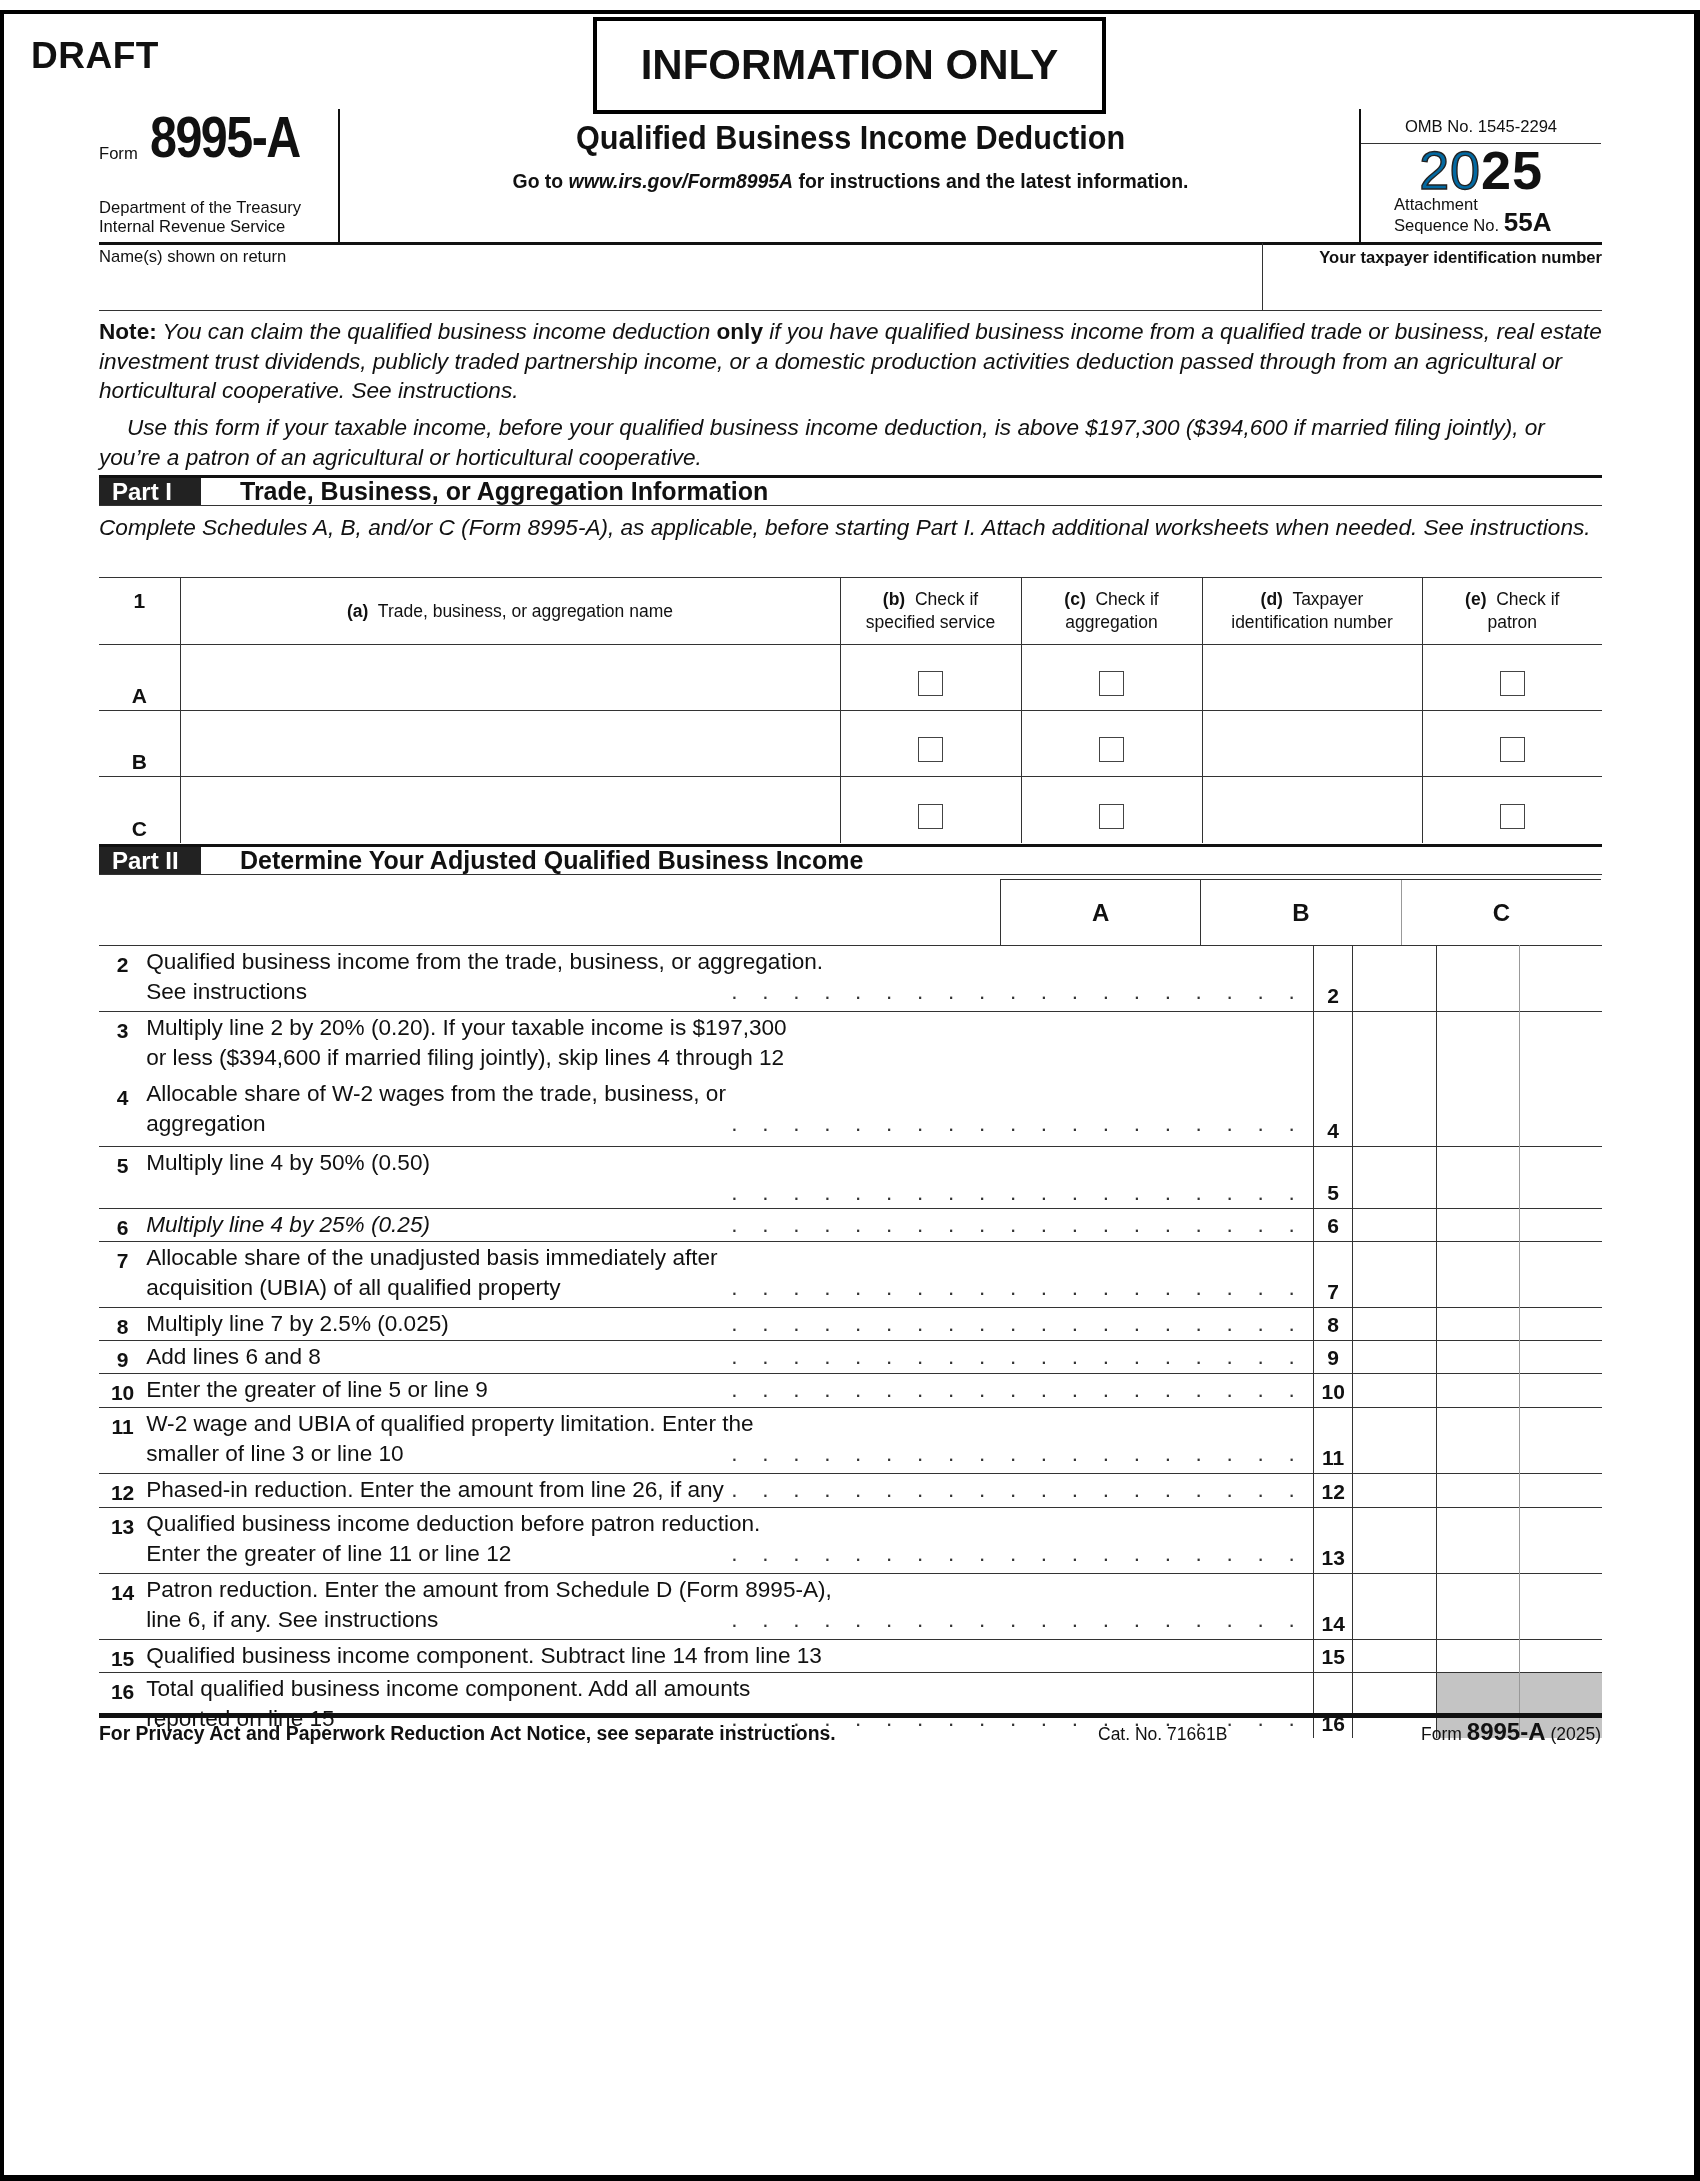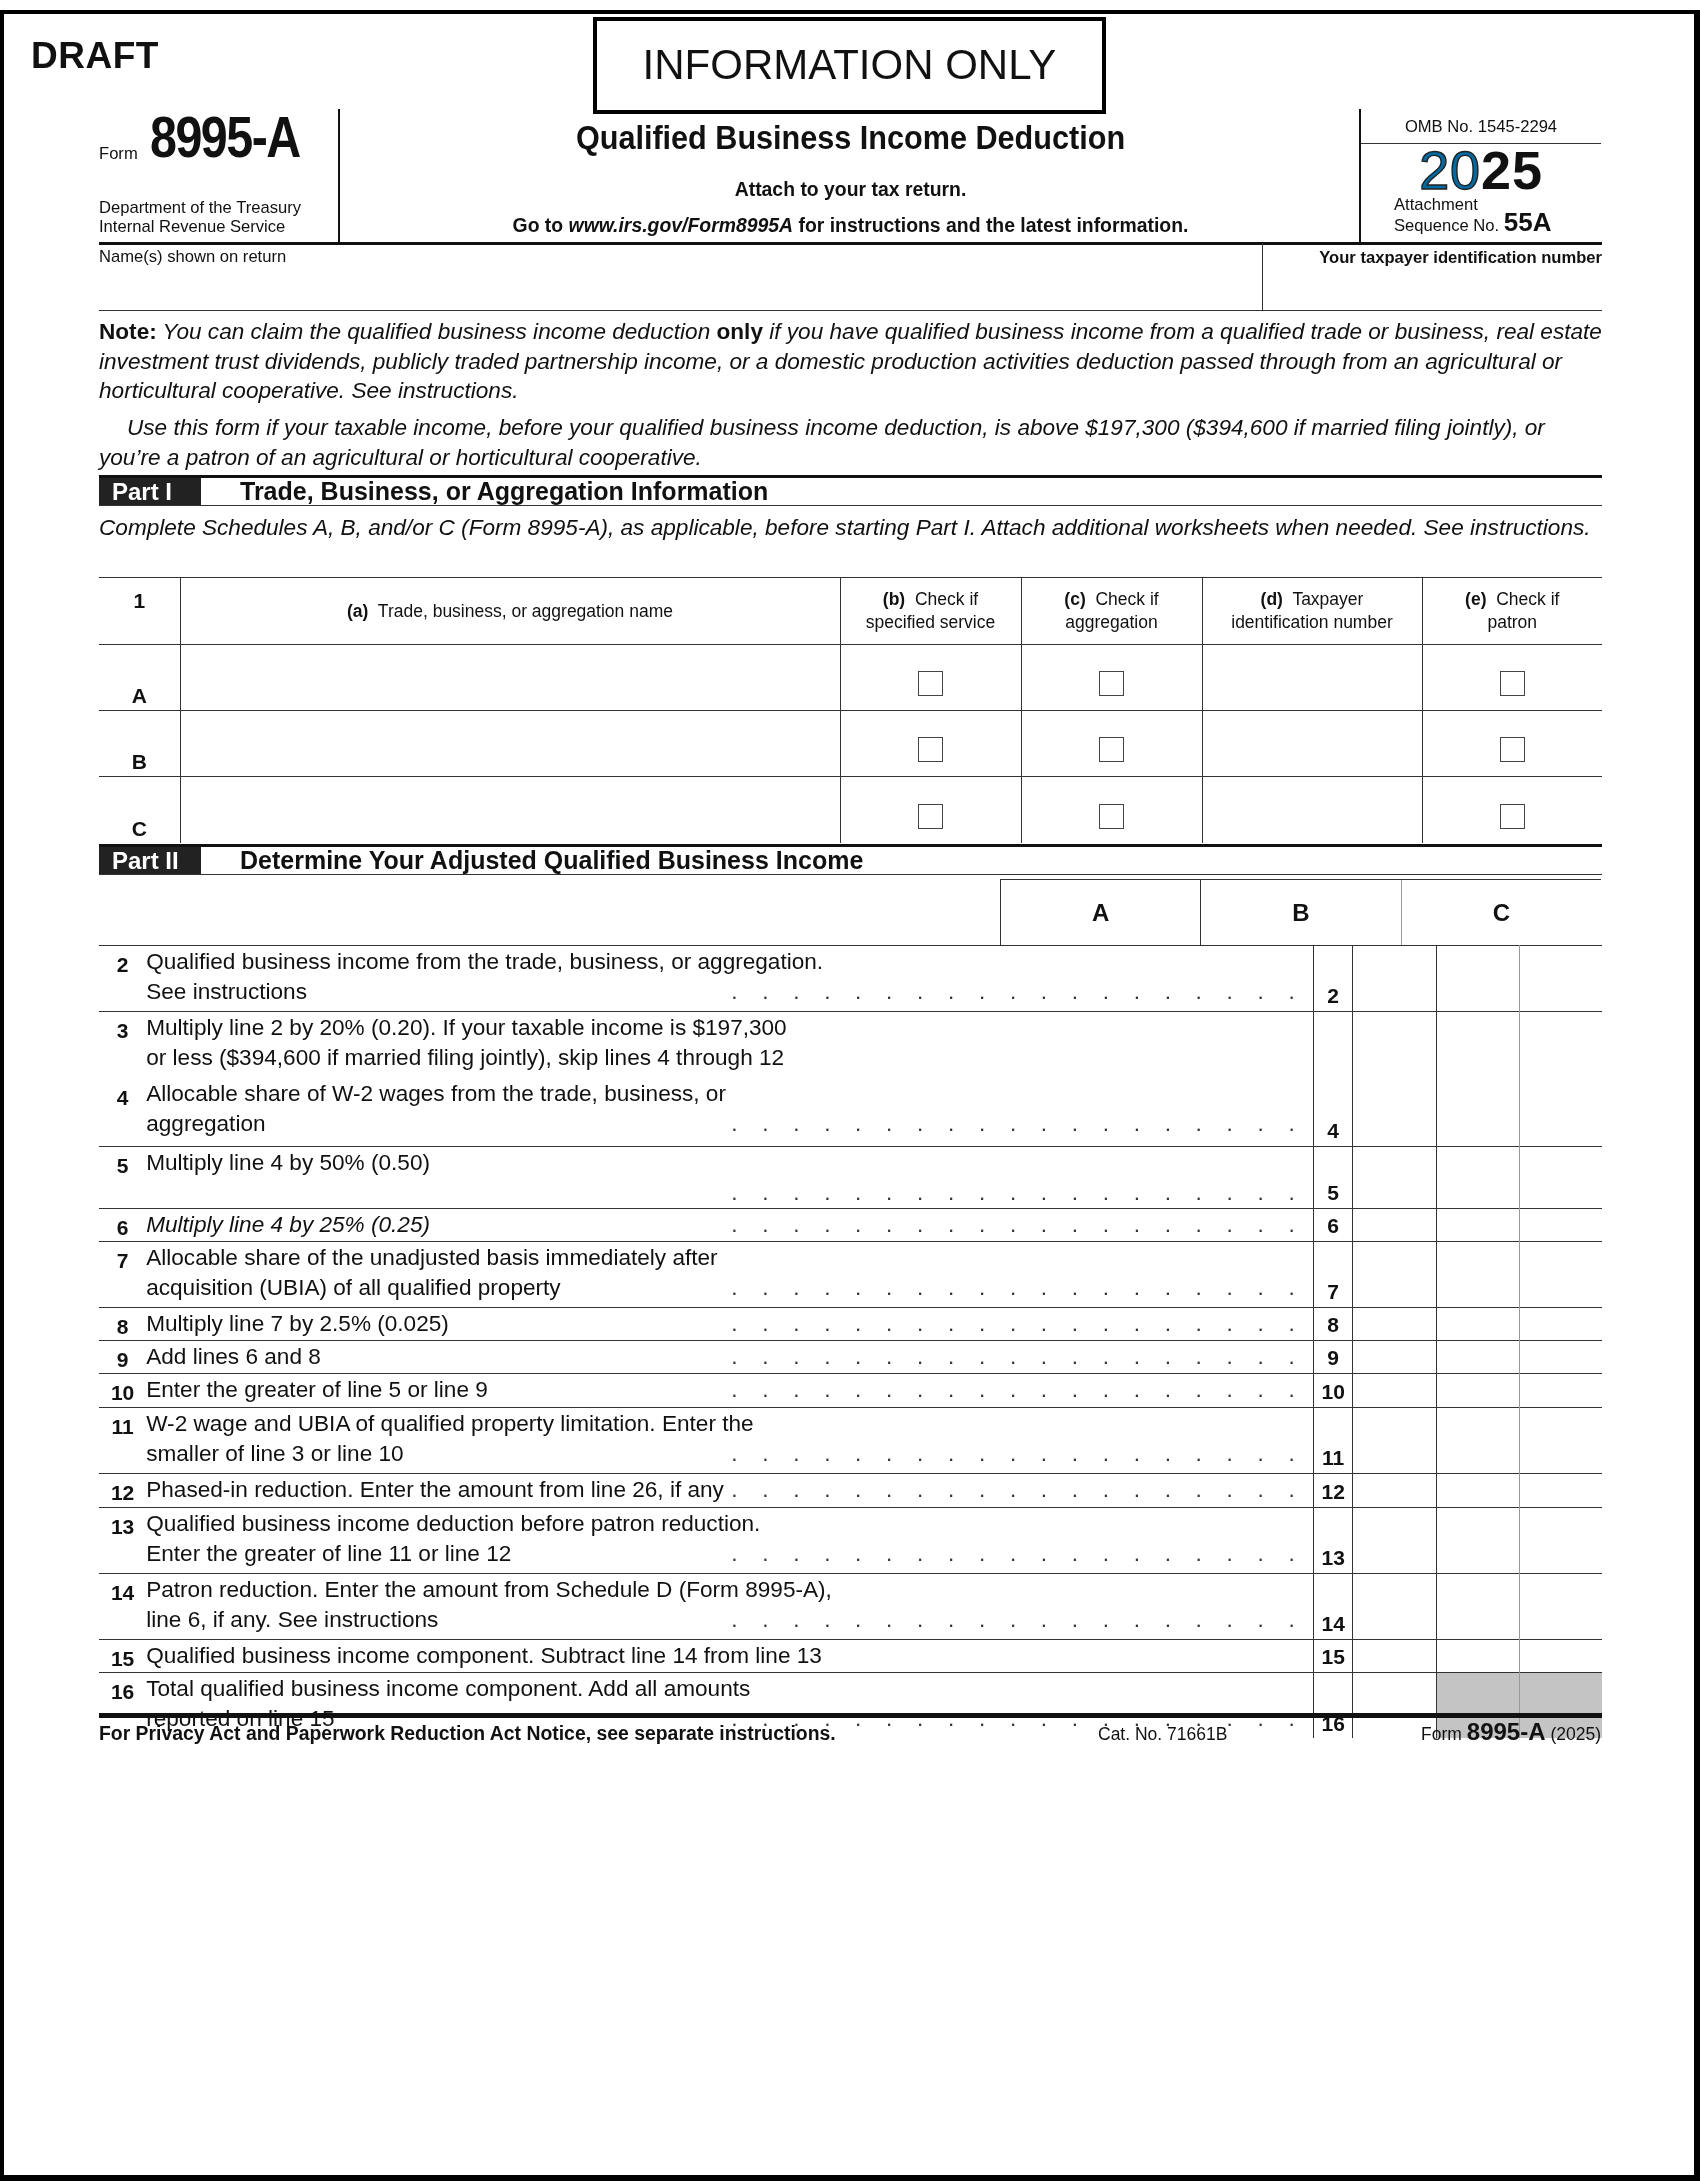--- a/index.html
+++ b/index.html
@@ -3,21 +3,21 @@
 <meta charset="utf-8">
 <style>
   * { box-sizing: border-box; margin: 0; padding: 0; }
   html, body { width: 1701px; height: 2182px; background: #fff; }
   body { position: relative; font-family: "Liberation Sans", sans-serif; color: #111; overflow: hidden; }
   .frame { position: absolute; left: 0; top: 10px; width: 1701px; height: 2172px;
            border-left: 4.6px solid #000; border-top: 4.6px solid #000; border-right: 7.4px solid #000; border-bottom: 7.4px solid #000; }
   .abs { position: absolute; }
   .draft { left: 31px; top: 35px; font-size: 37px; font-weight: bold; letter-spacing: 0.5px; }
   .info-only { left: 593px; top: 16.6px; width: 513px; height: 97px; border: 4.6px solid #000;
-               font-size: 42px; font-weight: normal; display: flex; align-items: center; justify-content: center; }
+               font-size: 42px; font-weight: bold; display: flex; align-items: center; justify-content: center; }
   .form-block { left: 99px; top: 109px; width: 241px; height: 134px; border-right: 2.8px solid #111; }
   .form-word { font-size: 16.6px; position: absolute; left: 0; top: 35px; }
   .form-num { font-size: 57px; font-weight: bold; position: absolute; left: 51px; top: -5.5px; letter-spacing: -1.8px; transform: scaleX(0.85); transform-origin: left top; }
   .dept { font-size: 16.6px; position: absolute; left: 0; top: 89px; line-height: 19.4px; }
   .title-block { left: 342px; top: 109px; width: 1017px; height: 134px; text-align: center; }
   .main-title { font-size: 34px; font-weight: bold; margin-top: 9.2px; transform: scaleX(0.9); }
   .attach { font-size: 19.4px; margin-top: 21px; font-weight: bold; }
   .goto { font-size: 19.4px; margin-top: 13px; font-weight: bold; }
   .goto i { font-style: italic; }
   .omb-block { left: 1359px; top: 109px; width: 242px; height: 134px; border-left: 2.8px solid #111; }
@@ -83,21 +83,20 @@
   <span class="form-word">Form</span>
   <span class="form-num">8995-A</span>
   <div class="dept">
     <div>Department of the Treasury</div>
     <div>Internal Revenue Service</div>
   </div>
 </div>
 
 <div class="abs title-block">
   <div class="main-title">Qualified Business Income Deduction</div>
-  <div class="attach">Attach to your tax return.</div>
   <div class="goto">
     <span>Go to </span><i>www.irs.gov/Form8995A</i><span> for instructions and the latest information.</span>
   </div>
 </div>
 
 <div class="abs omb-block">
   <div class="omb">OMB No. 1545-2294</div>
   <div class="year"><span class="outline">20</span><span>25</span></div>
   <div class="seq">
     <div>Attachment</div>

